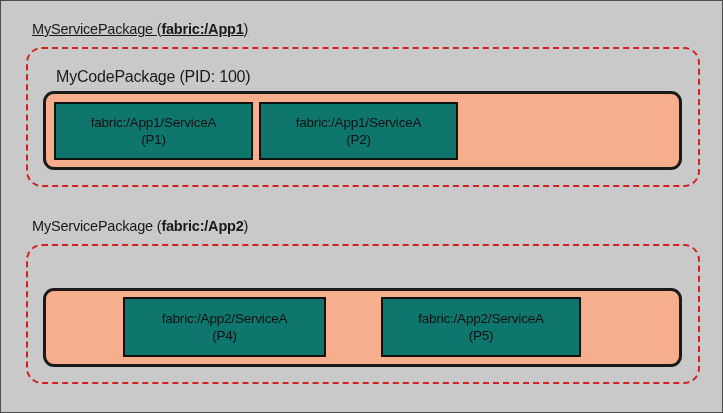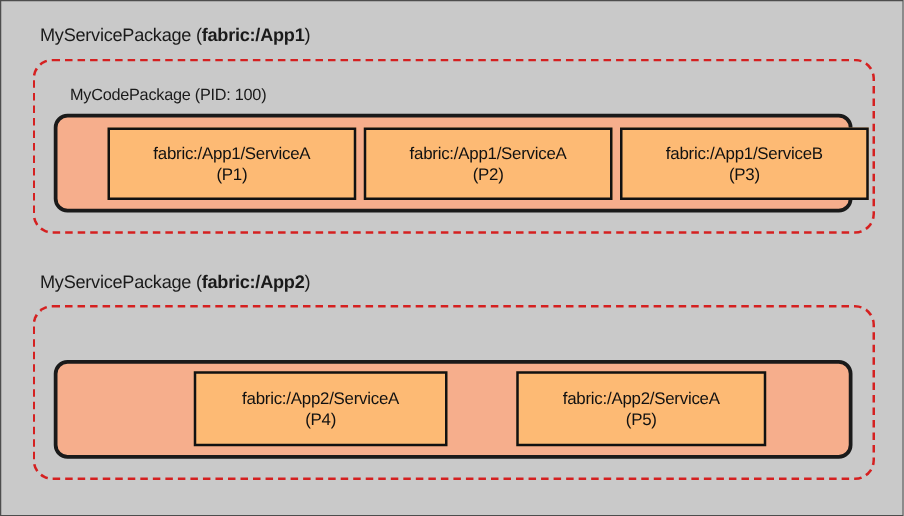--- a/index.html
+++ b/index.html
@@ -25,21 +25,21 @@
     font-size: 14.5px;
     line-height: 1;
     color: #1a1a1a;
     white-space: nowrap;
     letter-spacing: -0.2px;
   }
   .pkg-label .bold { font-weight: bold; }
 
   .code-label {
     position: absolute;
-    font-size: 13px;
+    font-size: 16px;
     line-height: 1;
     color: #1a1a1a;
     white-space: nowrap;
     letter-spacing: -0.2px;
   }
 
   
   .app-boundary {
     position: absolute;
     box-sizing: border-box;
@@ -54,65 +54,60 @@
     box-sizing: border-box;
     background: #f6ae8c;
     border: 3px solid #1a1a1a;
     border-radius: 11px;
   }
 
   
   .service-box {
     position: absolute;
     box-sizing: border-box;
-    background: #fdba74;
+    background: #0f766e;
     border: 2.5px solid #111111;
     display: flex;
     flex-direction: column;
     align-items: center;
     justify-content: center;
     text-align: center;
     color: #111111;
     font-size: 13.5px;
     line-height: 1.28;
     letter-spacing: -0.2px;
-    margin-left: 32px;
   }
   .service-box .svc-name { display: block; }
   .service-box .svc-proc { display: block; }
 </style>
 </head>
 <body>
 
 <div id="canvas">
 
-  <div class="pkg-label" style="left:31px; top:21px;">
+  <div class="pkg-label" style="left:31px; top:21px;text-decoration:underline;">
     <span>MyServicePackage (</span><span class="bold">fabric:/App1</span><span>)</span>
   </div>
 
   <div class="app-boundary" style="left:25px; top:46px; width:674px; height:140px;"></div>
 
   <div class="code-label" style="left:55px; top:68px;">MyCodePackage (PID: 100)</div>
 
   <div class="code-host" style="left:42px; top:90px; width:639px; height:79px;"></div>
 
   <div class="service-box" style="left:53px; top:101px; width:199px; height:58px;">
     <span class="svc-name">fabric:/App1/ServiceA</span>
     <span class="svc-proc">(P1)</span>
   </div>
 
   <div class="service-box" style="left:258px; top:101px; width:199px; height:58px;">
     <span class="svc-name">fabric:/App1/ServiceA</span>
     <span class="svc-proc">(P2)</span>
   </div>
 
-  <div class="service-box" style="left:463px; top:101px; width:199px; height:58px;">
-    <span class="svc-name">fabric:/App1/ServiceB</span>
-    <span class="svc-proc">(P3)</span>
-  </div>
 
   <div class="pkg-label" style="left:31px; top:218px;text-align:center;">
     <span>MyServicePackage (</span><span class="bold">fabric:/App2</span><span>)</span>
   </div>
 
   <div class="app-boundary" style="left:25px; top:243px; width:674px; height:140px;"></div>
 
 
   <div class="code-host" style="left:42px; top:287px; width:639px; height:79px;"></div>
 

